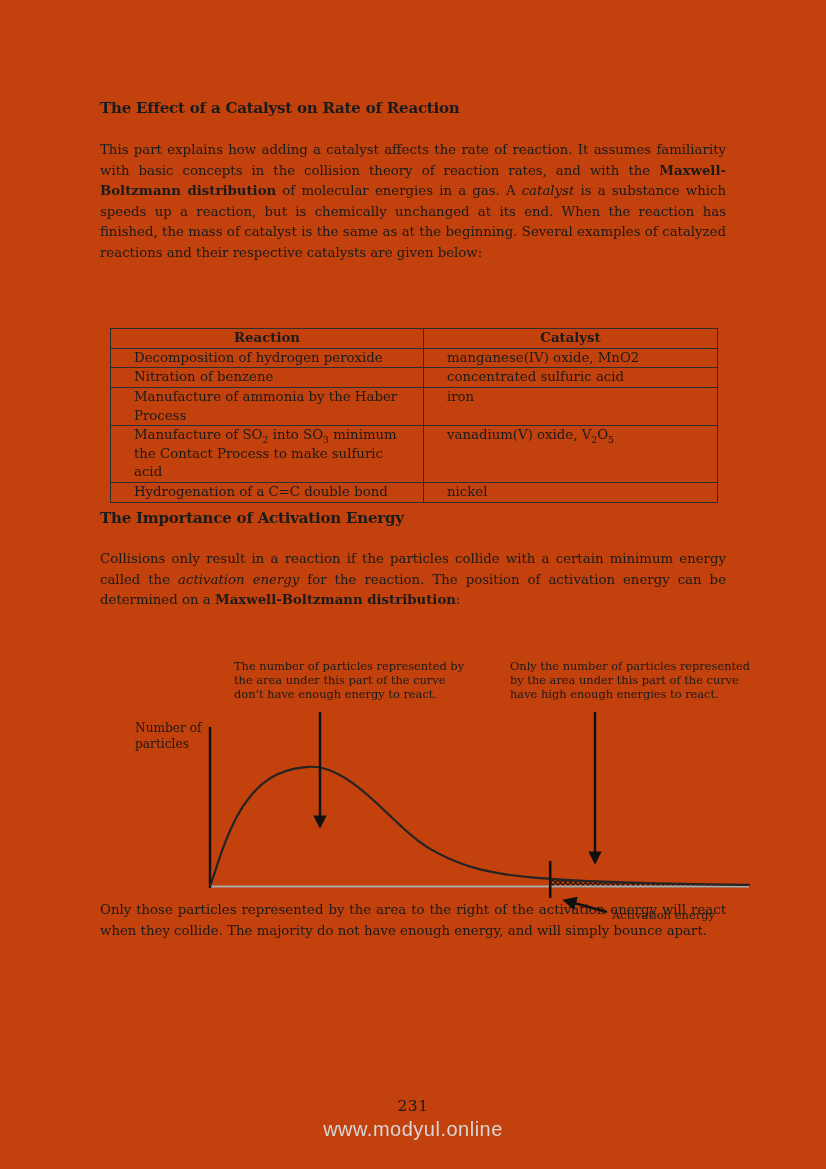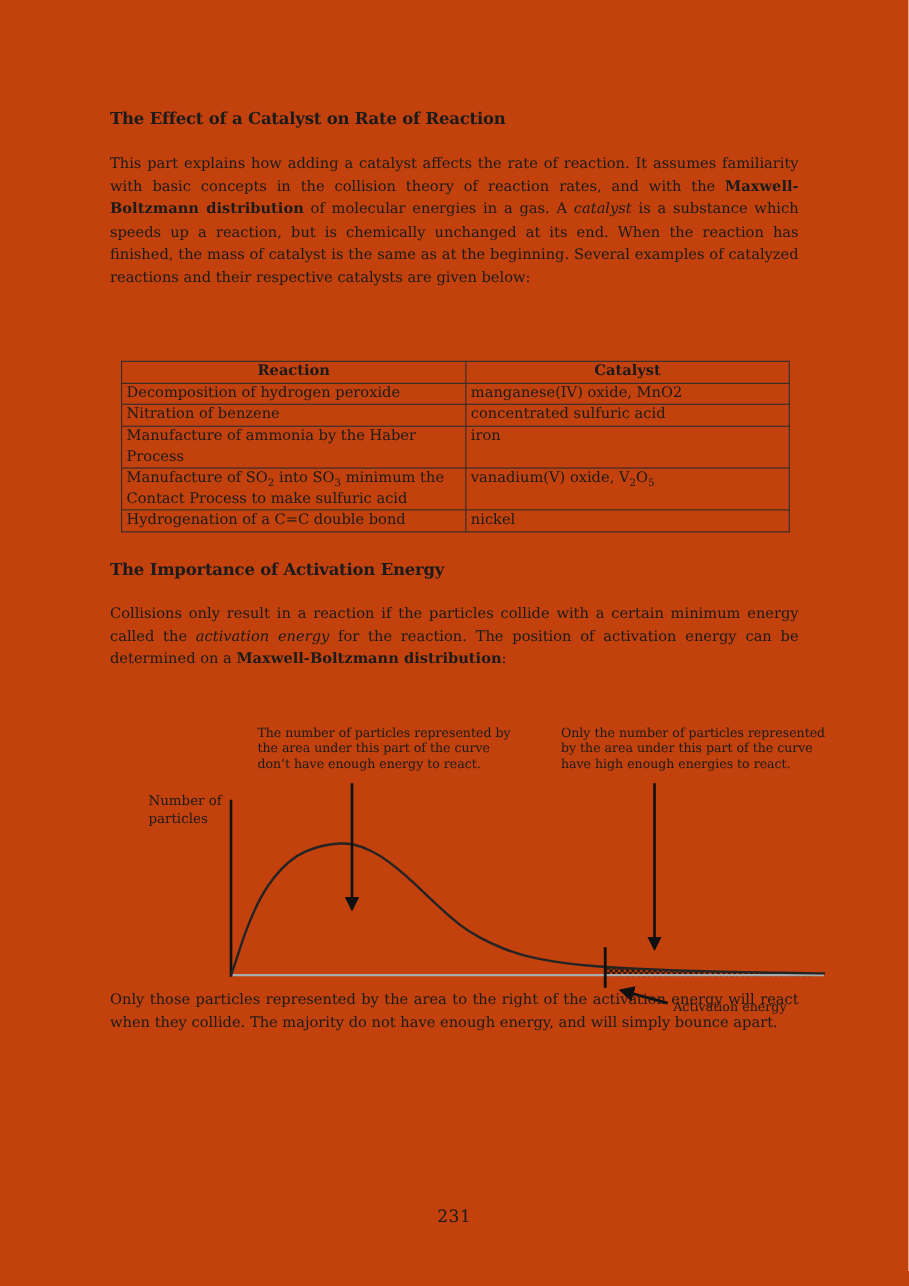--- a/index.html
+++ b/index.html
@@ -20,21 +20,21 @@
     border-collapse:collapse;table-layout:fixed;width:607px;
     font-size:13.3px;
   }
   table.cattable th, table.cattable td{
     border:1.6px solid #2e2e2e;vertical-align:top;
   }
   table.cattable th{
     font-weight:bold;text-align:center;line-height:18.8px;padding:0 4px;
   }
   table.cattable td{
-    line-height:18.6px;padding:0 4px;
+    line-height:18.6px;padding:0 23px;
   }
   
   .figure{left:0;top:650px;width:826px;height:285px;margin-left:23px;}
   .figure svg{position:absolute;left:0;top:0;}
   .figtext{
     font-size:11.4px;line-height:14px;white-space:pre-line;color:#1b1b1b;
   }
   .ylabel{
     font-size:12.2px;line-height:15.5px;white-space:pre-line;color:#1b1b1b;
   }
@@ -135,14 +135,15 @@
     <div class="abs ylabel" style="left:112px;top:71px;width:80px;">Number of
 particles</div>
 
     <div class="abs actlabel" style="left:589px;top:258px;">Activation energy</div>
   </div>
 
   <p class="abs bodytext" style="left:100px;top:900px;"><span>Only those particles represented by the area to the right of the activation energy will react when they collide. The majority do not have enough energy, and will simply bounce apart.</span></p>
 
   <div class="abs pagenum">231</div>
 
+  <div class="abs watermark">www.modyul.online</div>
 
 </div>
 
 </body></html>

